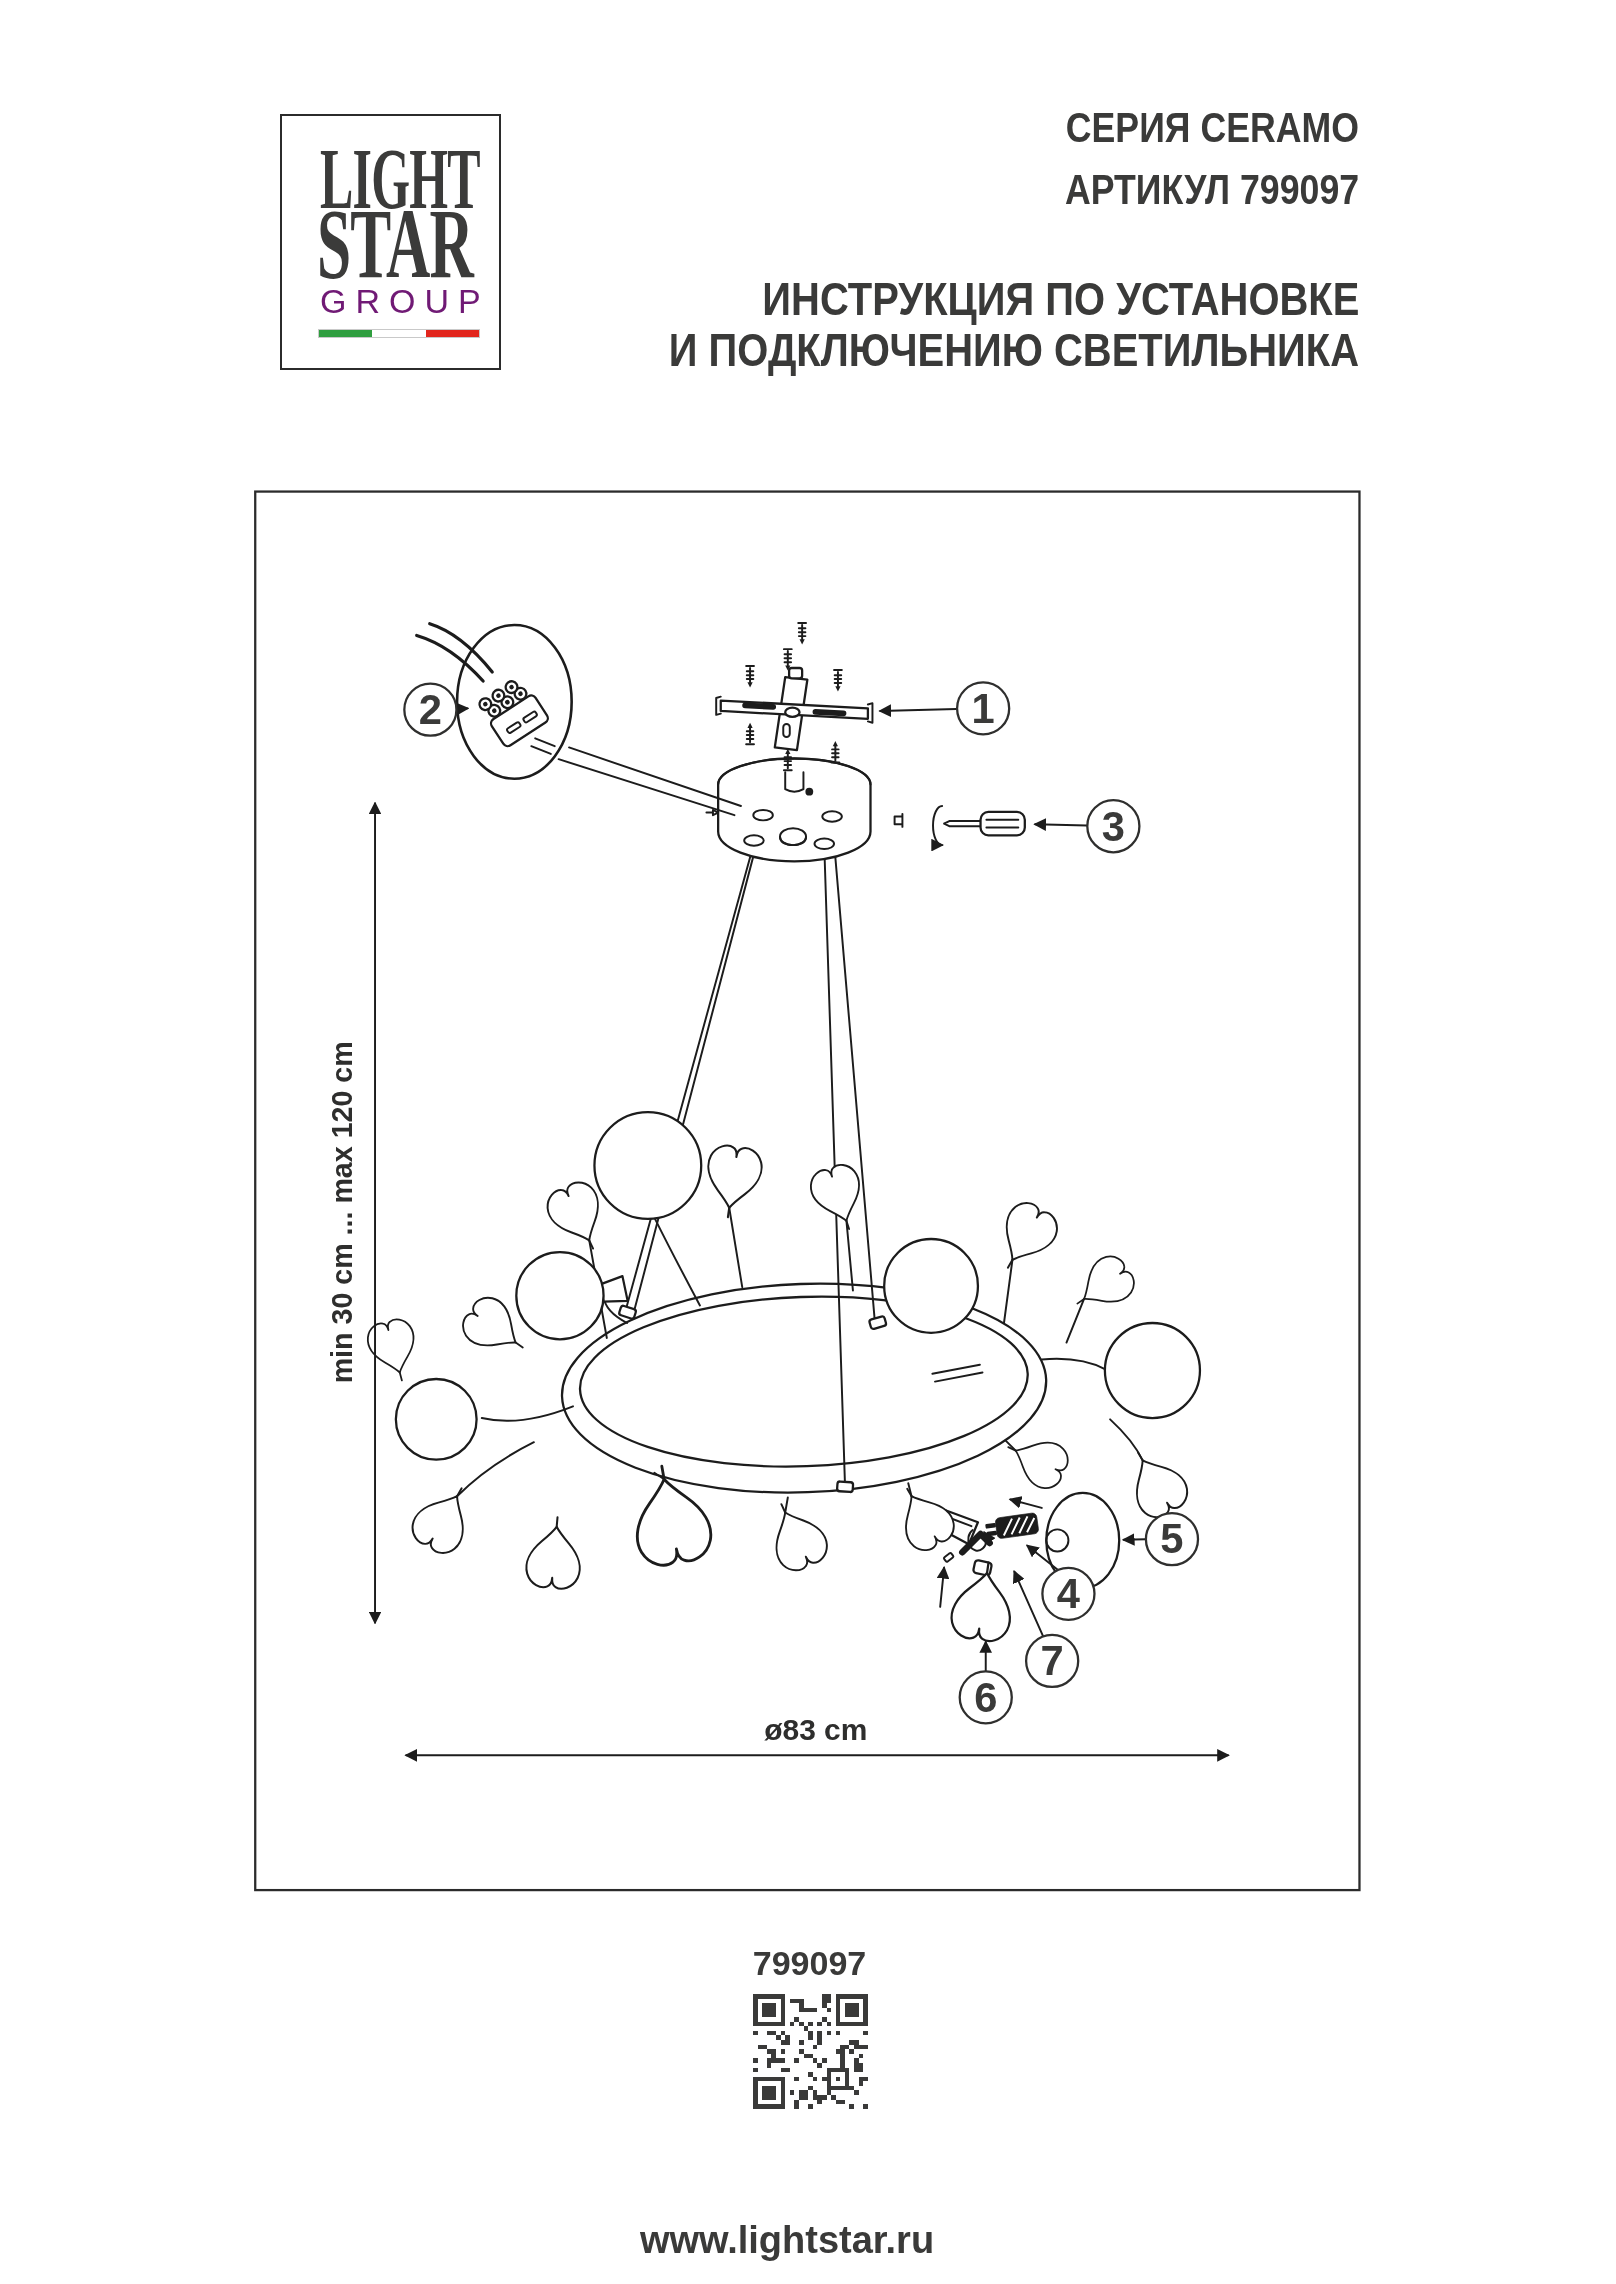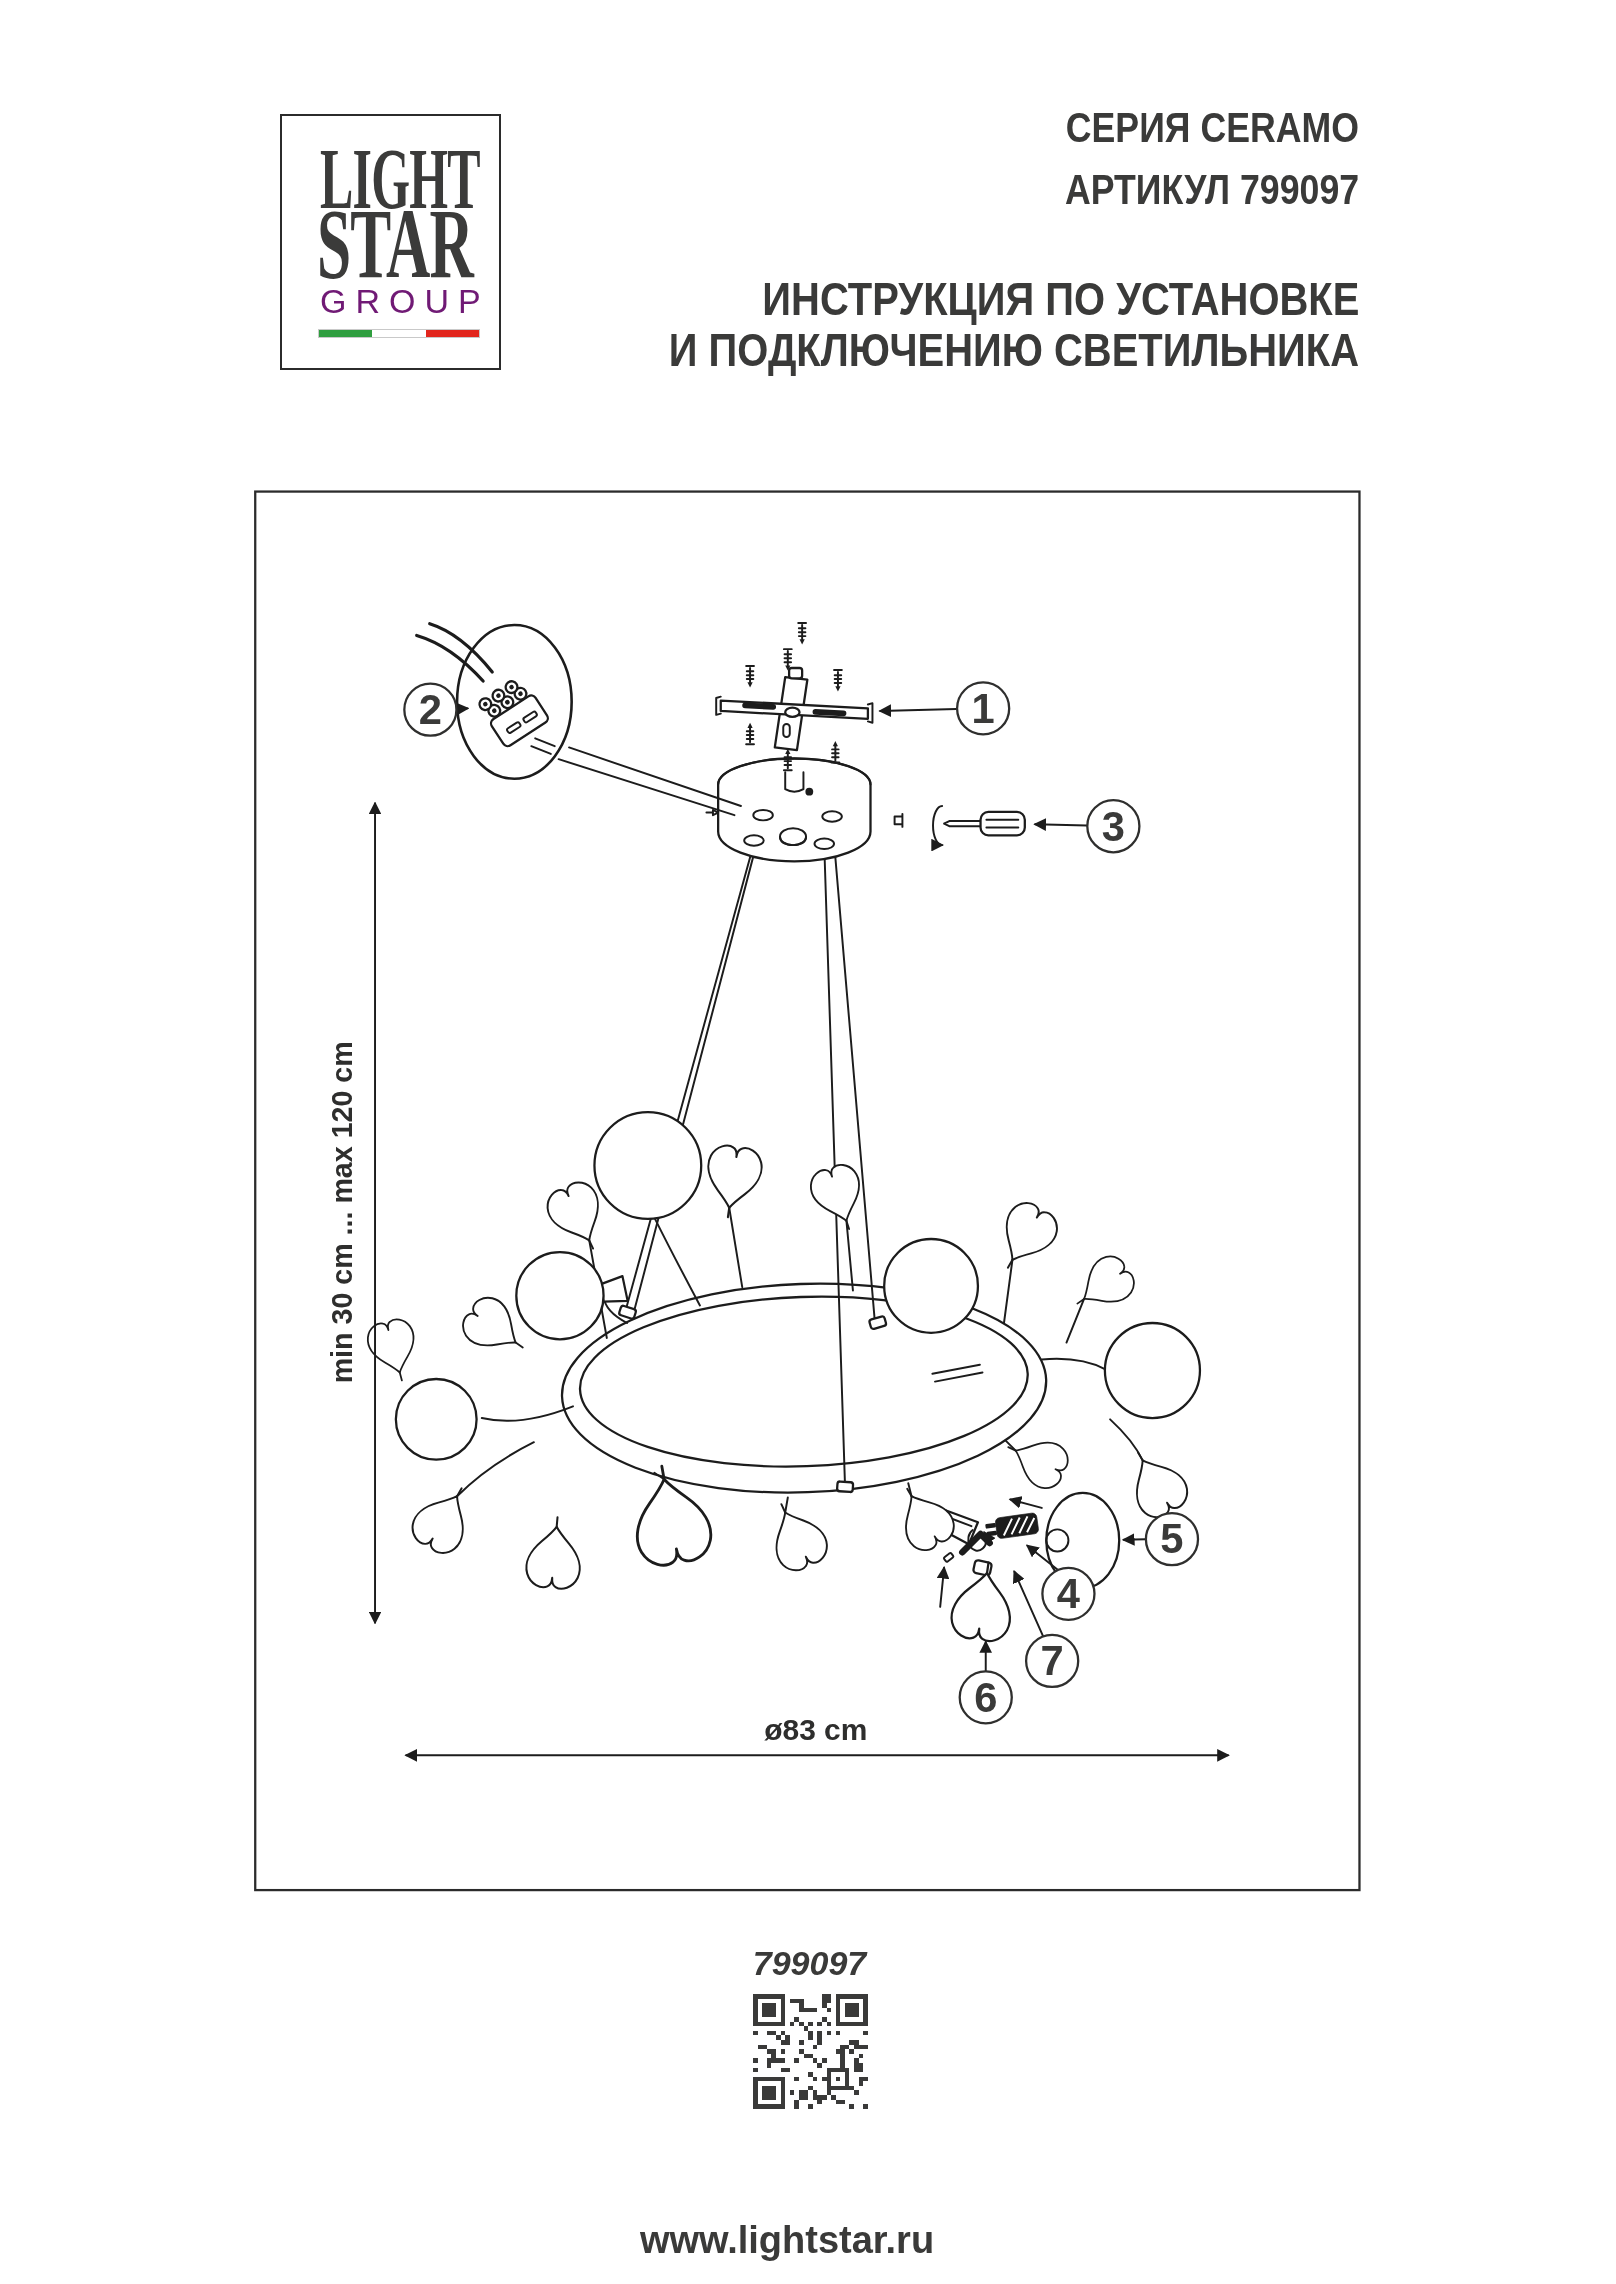--- a/index.html
+++ b/index.html
@@ -33,21 +33,21 @@
   svg.art{position:absolute;left:0;top:0;}
   svg.art *{vector-effect:none;}
   .ln{fill:none;stroke:var(--line);stroke-width:3.5;stroke-linecap:round;stroke-linejoin:round;}
   .ln2{fill:none;stroke:var(--line);stroke-width:3;stroke-linecap:round;stroke-linejoin:round;}
   .wh{fill:#ffffff;stroke:var(--line);stroke-width:3.5;stroke-linejoin:round;}
   .blk{fill:var(--line);stroke:none;}
   .callout-circle{fill:#ffffff;stroke:#2f2f2e;stroke-width:3.5;}
   .callout-num{font-family:"Liberation Sans",sans-serif;font-size:64px;font-weight:bold;fill:#3a3a39;text-anchor:middle;}
   .dimtext{font-family:"Liberation Sans",sans-serif;font-size:46px;font-weight:bold;fill:#2e2e2d;text-anchor:middle;}
   
-  .f-article{position:absolute;left:751px;top:1944px;width:117px;text-align:center;font-size:34px;font-weight:bold;color:var(--ink);font-style:italic;}
+  .f-article{position:absolute;left:751px;top:1944px;width:117px;text-align:center;font-size:34px;font-weight:bold;color:var(--ink);}
   .qr{position:absolute;left:753px;top:1994px;width:114px;height:114px;display:grid;grid-template-columns:repeat(25,4.6px);grid-template-rows:repeat(25,4.6px);background:#fff;}
   .qr .on{background:#3a3a39;}
   .qr .off{background:#ffffff;}
   .f-site{position:absolute;left:624px;top:2171px;width:326px;text-align:center;font-size:38px;font-weight:bold;color:var(--ink);margin-top:48px;}
 </style>
 </head>
 <body>
 
 <div class="page">
 

